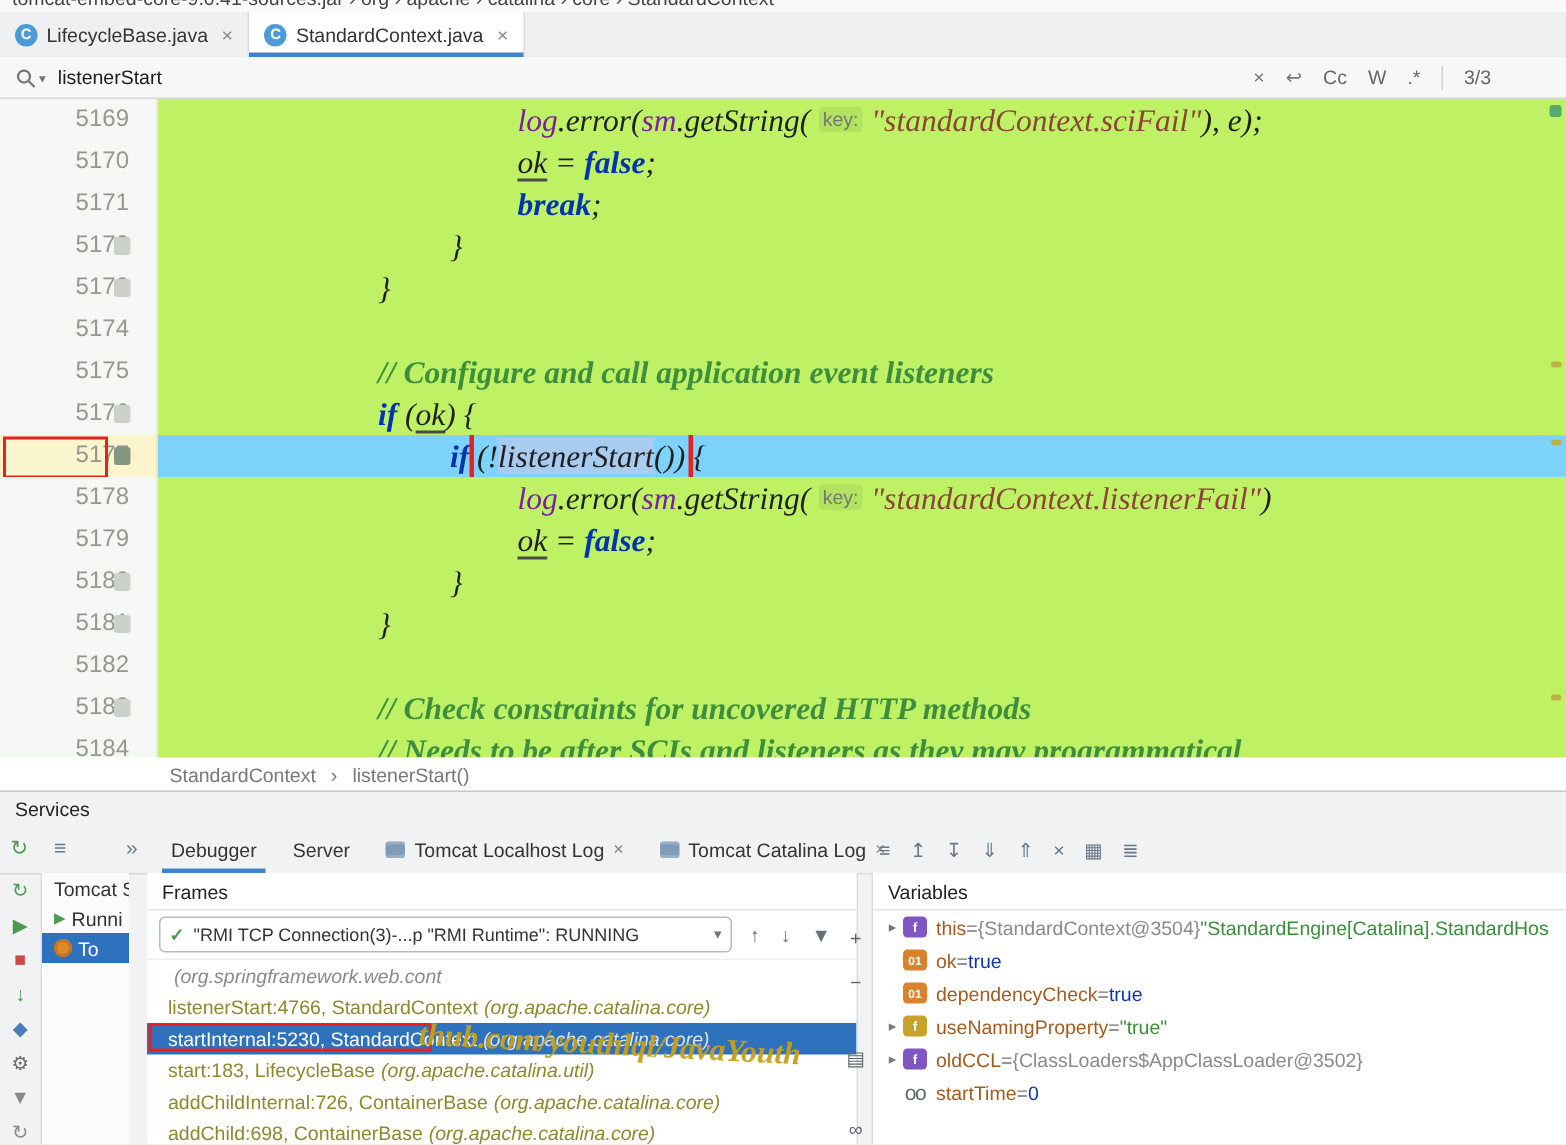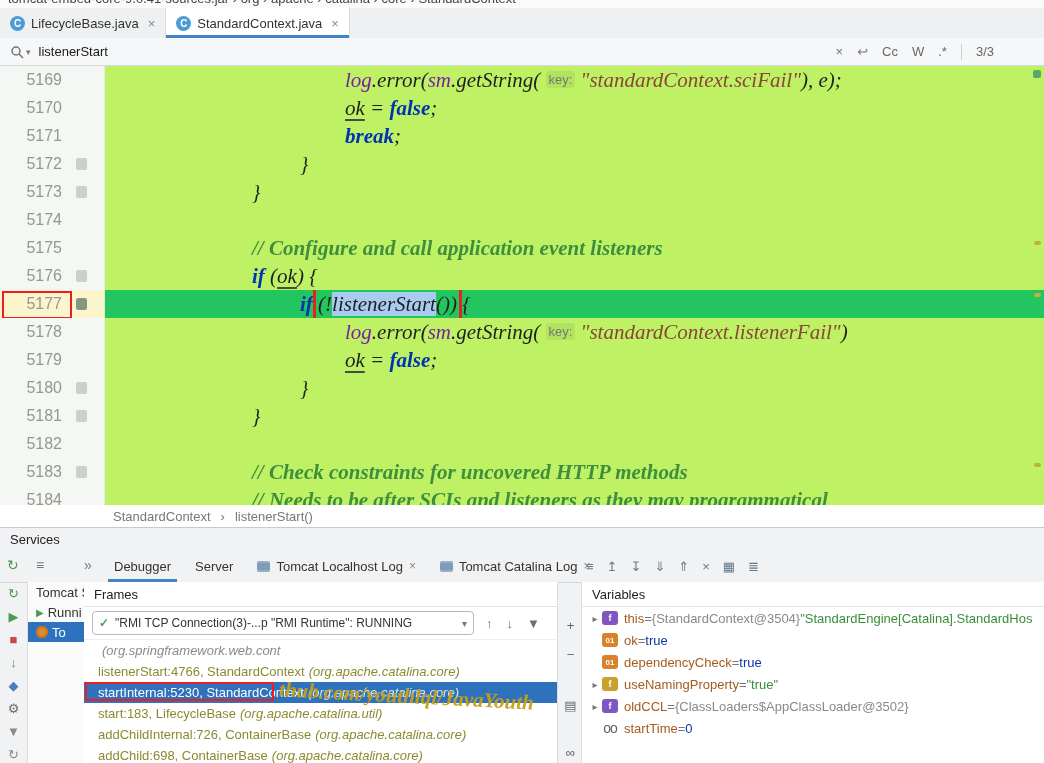--- a/index.html
+++ b/index.html
@@ -32,27 +32,27 @@
   .search-toggle{color:#666;}
   .search-divider{width:1px;height:16px;background:#d0d0d0;}
   .search-counter{color:#666;}
 
   
   .editor{position:absolute;left:0;top:66px;width:100%;height:439px;overflow:hidden;
           font-family:"Liberation Serif",serif;font-style:italic;}
   .cline{display:flex;height:28px;line-height:28px;}
   .gcell{flex:0 0 105px;width:105px;position:relative;background:#F4F7F3;
          border-right:1px solid rgba(0,0,0,0.05);font-family:"Liberation Sans",sans-serif;font-style:normal;box-sizing:border-box;}
-  .lnum{position:absolute;left:0;top:0;width:62px;text-align:right;font-size:16px;color:#93998F;}
+  .lnum{position:absolute;left:0;top:0;width:62px;text-align:right;font-size:16px;color:#93998F;padding-left:24px;}
   .gmark{position:absolute;left:76px;top:8px;width:11px;height:12px;background:#CBD1C8;border-radius:2px;}
   .gmark.dark{background:#85977F;}
   .numbox{position:absolute;left:2px;top:1px;width:66px;height:24px;border:2px solid #EA1E25;}
   .tcell{flex:1;background:#bef264;font-size:21px;color:#1F1F1F;white-space:pre;overflow:hidden;}
   .cline.cur .gcell{background:#FBF5CD;}
-  .cline.cur .tcell{background:#22c55e;font-family:Liberation Serif, serif;}
+  .cline.cur .tcell{background:#7dd3fc;font-family:Liberation Serif, serif;}
   .tk-kw{color:#0033B3;font-weight:bold;}
   .tk-pln{color:#1F1F1F;}
   .tk-fld{color:#7A1FA2;}
   .tk-str{color:#8A4538;}
   .tk-cmt{color:#3E8E3E;font-weight:bold;}
   .tk-sel{background:#A8CBF0;}
   .tk-u{text-decoration:underline;text-underline-offset:4px;text-decoration-color:#4a4a4a;}
   .tk-hint{font-family:"Liberation Sans",sans-serif;font-style:normal;font-size:13px;color:#767676;
            background:rgba(0,0,0,0.06);border-radius:3px;padding:1px 3px;vertical-align:3px;}
   .redbox{outline:3px solid #EA1E25;outline-offset:2px;}
@@ -78,21 +78,21 @@
   .svc-body{position:absolute;left:0;top:54px;right:0;bottom:0;}
   .left-rail{position:absolute;left:0;top:0;width:28px;bottom:0;border-right:1px solid #ddd;
              display:flex;flex-direction:column;align-items:center;padding-top:5px;gap:9px;box-sizing:border-box;}
   .left-rail span{font-size:13px;line-height:14px;}
   .tree{position:absolute;left:28px;top:0;width:58px;bottom:0;background:#FBFBFB;overflow:hidden;}
   .tree-row{height:20px;display:flex;align-items:center;gap:4px;padding-left:8px;white-space:nowrap;color:#333;}
   .tree-row.sel{background:#2E72BD;color:#fff;}
   .run-ic{color:#4D9A51;font-size:10px;}
   .tomcat-ic{width:12px;height:12px;border-radius:50%;background:#E08A2E;box-shadow:inset 0 0 0 2px #c9751f;flex:0 0 12px;}
 
-  .frames{position:absolute;left:84px;top:0;width:474px;bottom:0;background:#fff;border-right:1px solid #ddd;overflow:hidden;box-sizing:border-box;}
+  .frames{position:absolute;left:98px;top:0;width:474px;bottom:0;background:#fff;border-right:1px solid #ddd;overflow:hidden;box-sizing:border-box;}
   .panel-head{height:24px;border-bottom:1px solid #e5e5e5;display:flex;align-items:center;padding-left:10px;color:#222;background:#fff;}
   .thread-row{height:32px;display:flex;align-items:center;gap:12px;padding:0 8px;border-bottom:1px solid #efefef;}
   .thread-combo{flex:0 0 368px;height:22px;border:1px solid #b9b9b9;border-radius:4px;background:#fff;
                 display:flex;align-items:center;gap:6px;padding:0 6px;font-size:12px;color:#333;white-space:nowrap;overflow:hidden;}
   .thread-check{color:#4D9A51;font-weight:bold;}
   .thread-chevron{margin-left:auto;color:#777;font-size:10px;}
   .thread-nav{display:flex;gap:14px;color:#67707A;}
   .frame-rows{position:relative;}
   .frame-row{height:21px;display:flex;align-items:center;padding-left:14px;white-space:nowrap;position:relative;overflow:hidden;}
   .frame-row .pkg{font-style:italic;margin-left:4px;}

